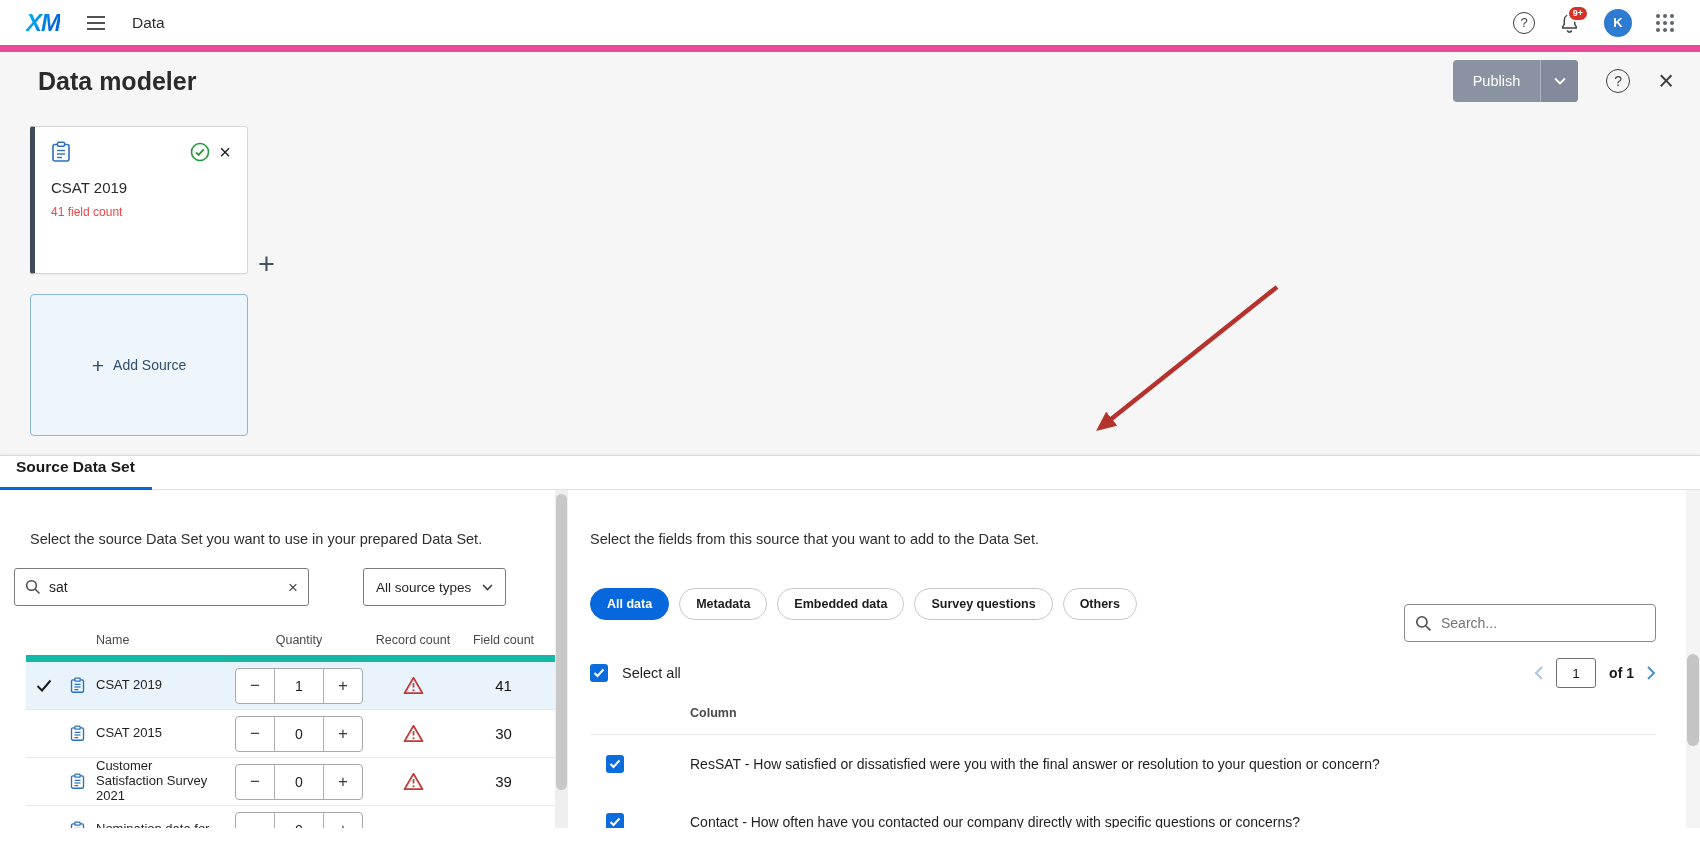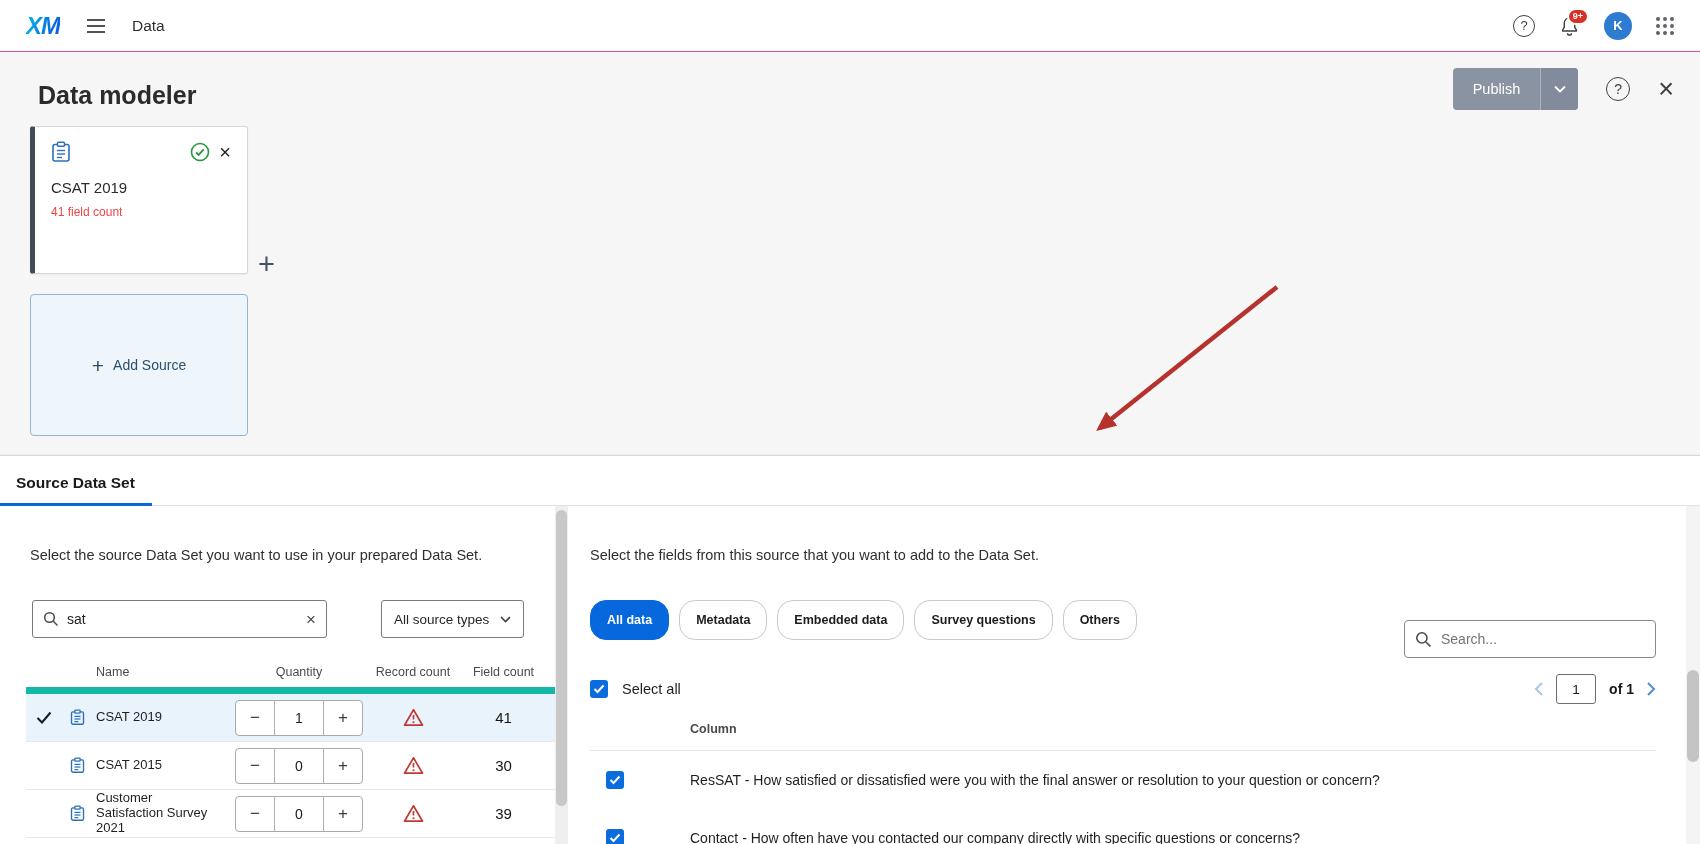--- a/index.html
+++ b/index.html
@@ -5,21 +5,21 @@
   * { margin:0; padding:0; box-sizing:border-box; }
   html,body { width:1700px; height:844px; }
   body {
     font-family:"Liberation Sans","DejaVu Sans",sans-serif;
     background:#f6f6f6; overflow:hidden; position:relative; color:#2d2d2d;
     font-size:14px;
   }
 
   
   .topbar {
-    height:52px; background:#fff; border-bottom:1px solid #ec4899;
+    height:52px; background:#fff; border-bottom:7px solid #ec4899;
     display:flex; align-items:center; justify-content:space-between;
     padding:5px 26px;
   }
   .topbar-left { display:flex; align-items:center; gap:26px; }
   .xm-logo {
     font-size:24px; font-weight:800; font-style:italic; letter-spacing:-1px;
     color:#0768dd;
     background:linear-gradient(110deg,#00aeef 15%,#0768dd 75%);
     -webkit-background-clip:text; background-clip:text; -webkit-text-fill-color:transparent;
   }
@@ -40,21 +40,21 @@
   }
   .avatar {
     width:28px; height:28px; border-radius:50%; background:#2e7bd2; color:#fff;
     font-size:13px; font-weight:bold; display:inline-flex; align-items:center;
     justify-content:center; cursor:pointer;
   }
   .apps-grid { display:grid; grid-template-columns:repeat(3,4px); gap:3px; cursor:pointer; }
   .apps-grid i { width:4px; height:4px; border-radius:50%; background:#5f6368; }
 
   
-  .page-header { height:58px; display:flex; align-items:flex-end; padding:0 26px 0 38px; }
+  .page-header { height:58px; display:flex; align-items:center; padding:0 26px 0 38px; }
   .page-title { font-size:25px; font-weight:600; color:#2b2b2b; }
   .header-right { margin-left:auto; display:flex; align-items:center; gap:28px; }
   .publish-btn {
     display:flex; height:42px; background:#8a93a2; border-radius:4px;
     overflow:hidden; color:#fff; cursor:default;
   }
   .publish-label { padding:0 20px; display:flex; align-items:center; font-size:14.5px; }
   .publish-caret {
     width:38px; display:flex; align-items:center; justify-content:center;
     border-left:1px solid rgba(255,255,255,0.35); background:#828b9b; cursor:pointer;
@@ -86,32 +86,32 @@
   }
   .add-source-card .plus { font-size:21px; font-weight:300; line-height:1; }
   .arrow-overlay { position:absolute; left:0; top:0; width:100%; height:100%; pointer-events:none; }
 
   
   .panel {
     position:absolute; left:0; top:455px; width:1700px; height:389px;
     background:#fff; border-top:1px solid #d8d8d8;
     box-shadow:0 -1px 3px rgba(0,0,0,0.05);
   }
-  .tab-bar { height:50px; position:relative; border-bottom:1px solid #e2e2e2; }
+  .tab-bar { height:34px; position:relative; border-bottom:1px solid #e2e2e2; }
   .tab {
     position:absolute; left:16px; bottom:13px; font-size:15.5px; font-weight:600;
     color:#1a1a1a; cursor:pointer;
   }
   .tab-underline { position:absolute; left:0; bottom:-1px; width:152px; height:3px; background:#0768dd; }
   .panel-content { display:flex; height:338px; position:relative; overflow:hidden; }
 
   
   .left-pane { width:568px; padding-top:40px; position:relative; overflow:hidden; flex:none; }
   .left-instruction { padding-left:30px; font-size:14.5px; color:#2f2f2f; line-height:18px; }
-  .left-controls { display:flex; align-items:center; margin-top:36px; padding-left:32px; }
+  .left-controls { display:flex; align-items:center; margin-top:20px; padding-left:14px; }
   .search-box {
     width:295px; height:38px; border:1px solid #7a7a7a; border-radius:3px;
     background:#fff; display:flex; align-items:center; padding:0 10px; gap:8px;
   }
   .search-box input {
     border:none; outline:none; flex:1; font-size:14px; color:#1f1f1f;
     font-family:inherit; background:transparent; min-width:0;
   }
   .clear-x { font-size:17px; color:#4a4a4a; cursor:pointer; line-height:1; }
   .type-dropdown {
@@ -142,21 +142,21 @@
   .cell-field { font-size:15px; color:#141414; }
   .left-scrollbar { position:absolute; right:0; top:0; bottom:0; width:13px; background:#efefef; cursor:pointer; }
   .left-scrollbar .thumb { position:absolute; left:1px; right:1px; top:4px; height:296px; background:#c8c8c8; border-radius:6px; }
 
   
   .right-pane { flex:1; padding:40px 44px 17px 22px; position:relative; min-width:0; }
   .right-instruction { font-size:14.5px; color:#2f2f2f; line-height:18px; }
   .filter-row { display:flex; align-items:center; margin-top:18px; }
   .pills { display:flex; gap:10px; }
   .pill {
-    height:40px; padding:0 16px; border-radius:16px; border:1px solid #c9c9c9;
+    height:32px; padding:0 16px; border-radius:16px; border:1px solid #c9c9c9;
     background:#fff; font-size:12.5px; font-weight:700; color:#1c1c1c;
     display:flex; align-items:center; cursor:pointer; white-space:nowrap;
   }
   .pill.active { background:#0768dd; border-color:#0768dd; color:#fff; }
   .field-search {
     margin-left:auto; width:252px; height:38px; border:1px solid #8a8a8a;
     border-radius:4px; background:#fff; display:flex; align-items:center;
     padding:0 10px; gap:9px;margin-top:38px;
   }
   .field-search input {

